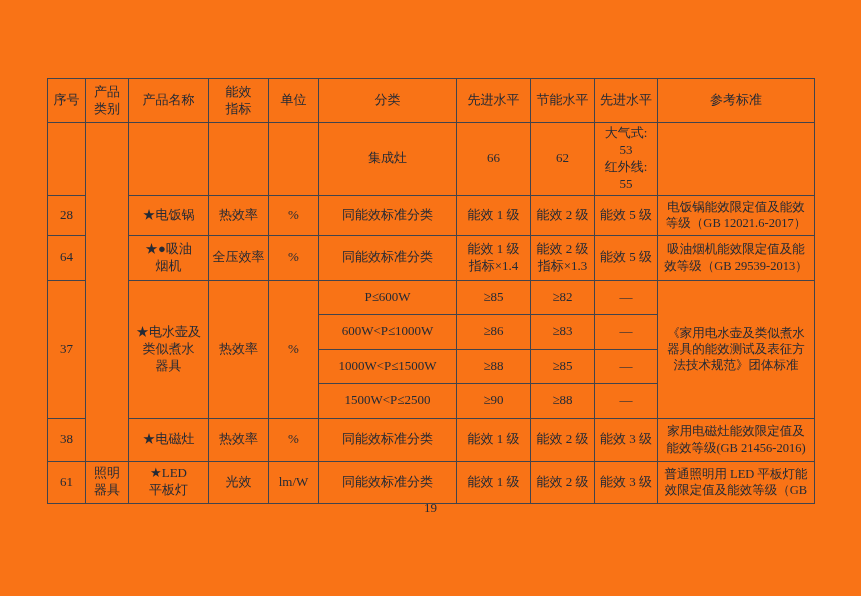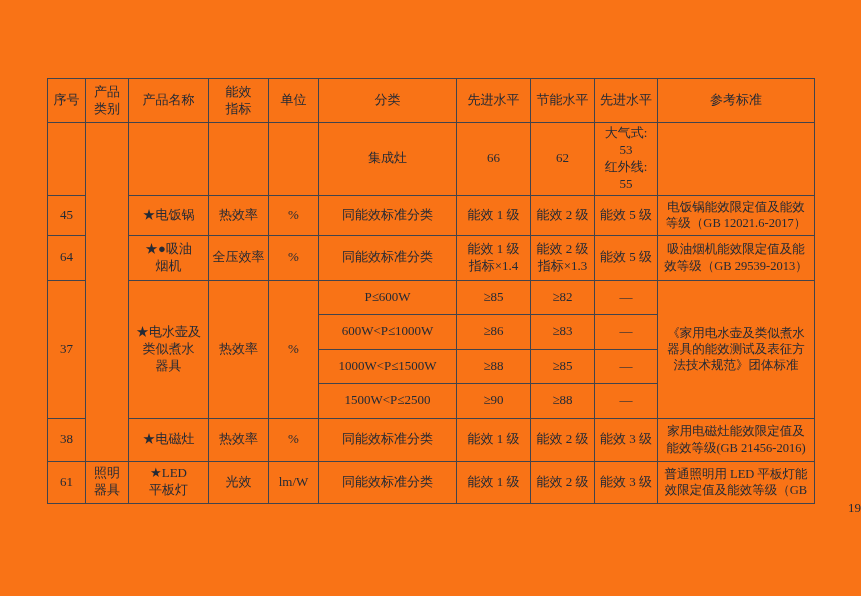--- a/index.html
+++ b/index.html
@@ -21,21 +21,21 @@
     font-weight:normal;
     white-space:pre-line;
     overflow:hidden;
     color:#242a35;
   }
   td.ref{
     text-align:left;font-size:12.5px;padding:2px 4px;margin-top:28px;
   }
   .pagenum{
     position:absolute;left:0;top:500px;width:861px;
-    text-align:right;font-size:13px;color:#242a35;
+    text-align:center;font-size:13px;color:#242a35;
   }
 </style>
 </head>
 <body>
 
 <div class="page">
 
   <table class="doc">
     <colgroup>
       <col style="width:38px">
@@ -76,21 +76,21 @@
       <td>66</td>
       <td>62</td>
       <td>大气式:
 53
 红外线:
 55</td>
       <td class="ref"></td>
     </tr>
 
     <tr style="height:40px">
-      <td>45</td>
+      <td>28</td>
       <td>★电饭锅</td>
       <td>热效率</td>
       <td>%</td>
       <td>同能效标准分类</td>
       <td>能效 1 级</td>
       <td>能效 2 级</td>
       <td>能效 5 级</td>
       <td class="ref">电饭锅能效限定值及能效
 等级（GB 12021.6-2017）</td>
     </tr>

